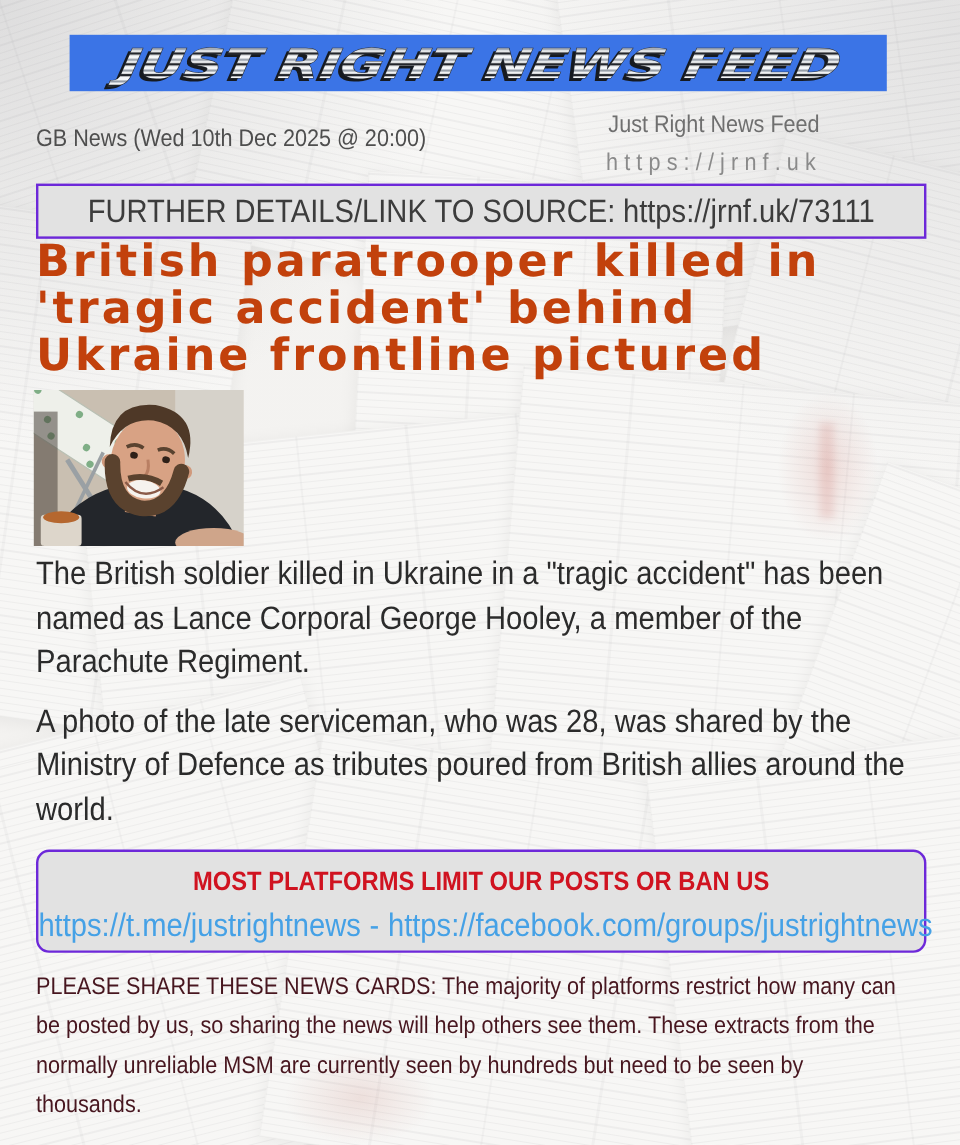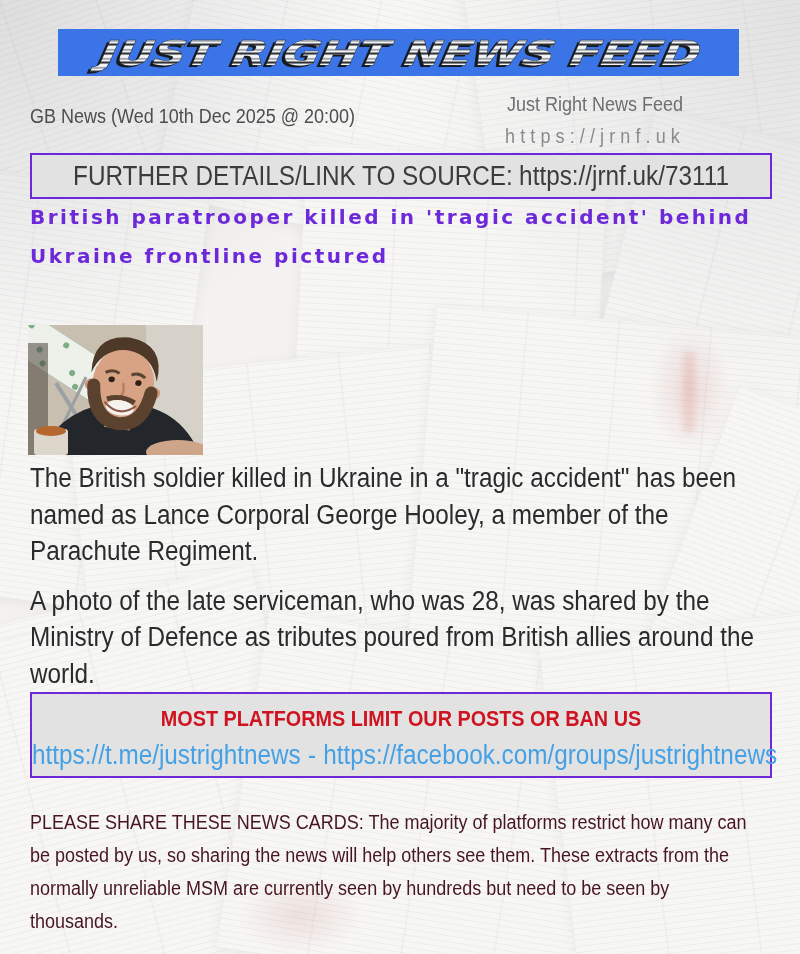--- a/index.html
+++ b/index.html
@@ -54,31 +54,31 @@
   .box{
     position:absolute;left:30px;background:#e2e2e2;border:2px solid #6d28d9;
   }
   .source-box{top:153px;width:738px;height:42px;overflow:visible;}
   .source-box .cond{width:820px;text-align:center;font-size:27px;line-height:42px;color:#3c3c3c;white-space:nowrap;}
   .source-box .src-url{margin-left:7px;}
 
   .headline{
     position:absolute;left:30px;top:198px;width:740px;
     font-family:"DejaVu Sans",sans-serif;font-weight:700;
-    font-size:20px;line-height:39px;letter-spacing:2.5px;color:#6d28d9;
+    font-size:37px;line-height:39px;letter-spacing:2.5px;color:#c2410c;
   }
 
   .photo{position:absolute;left:28px;top:325px;width:175px;height:130px;}
 
   .paras{position:absolute;left:30px;top:460px;}
   .paras .cond{width:822px;}
   .paras p{margin:0;font-size:27px;line-height:36.5px;color:#2b2b2b;}
   .paras p + p{margin-top:13px;}
 
-  .platforms-box{top:692px;width:738px;height:82px;}
+  .platforms-box{top:708px;width:738px;height:82px;border-radius:11px;}
   .platforms-box .cond{width:820px;text-align:center;}
   .warning-line{margin-top:10px;font-size:22px;font-weight:700;line-height:30px;color:#d01320;}
   .links-line{margin-top:2px;font-size:27px;line-height:38px;color:#45a1e6;white-space:nowrap;}
   .links-line .sep{margin:0 8px;}
 
   .footer-note{position:absolute;left:30px;top:806px;}
   .footer-note .cond{width:810px;font-size:20px;line-height:33px;color:#47161f;}
 </style>
 </head>
 <body>

